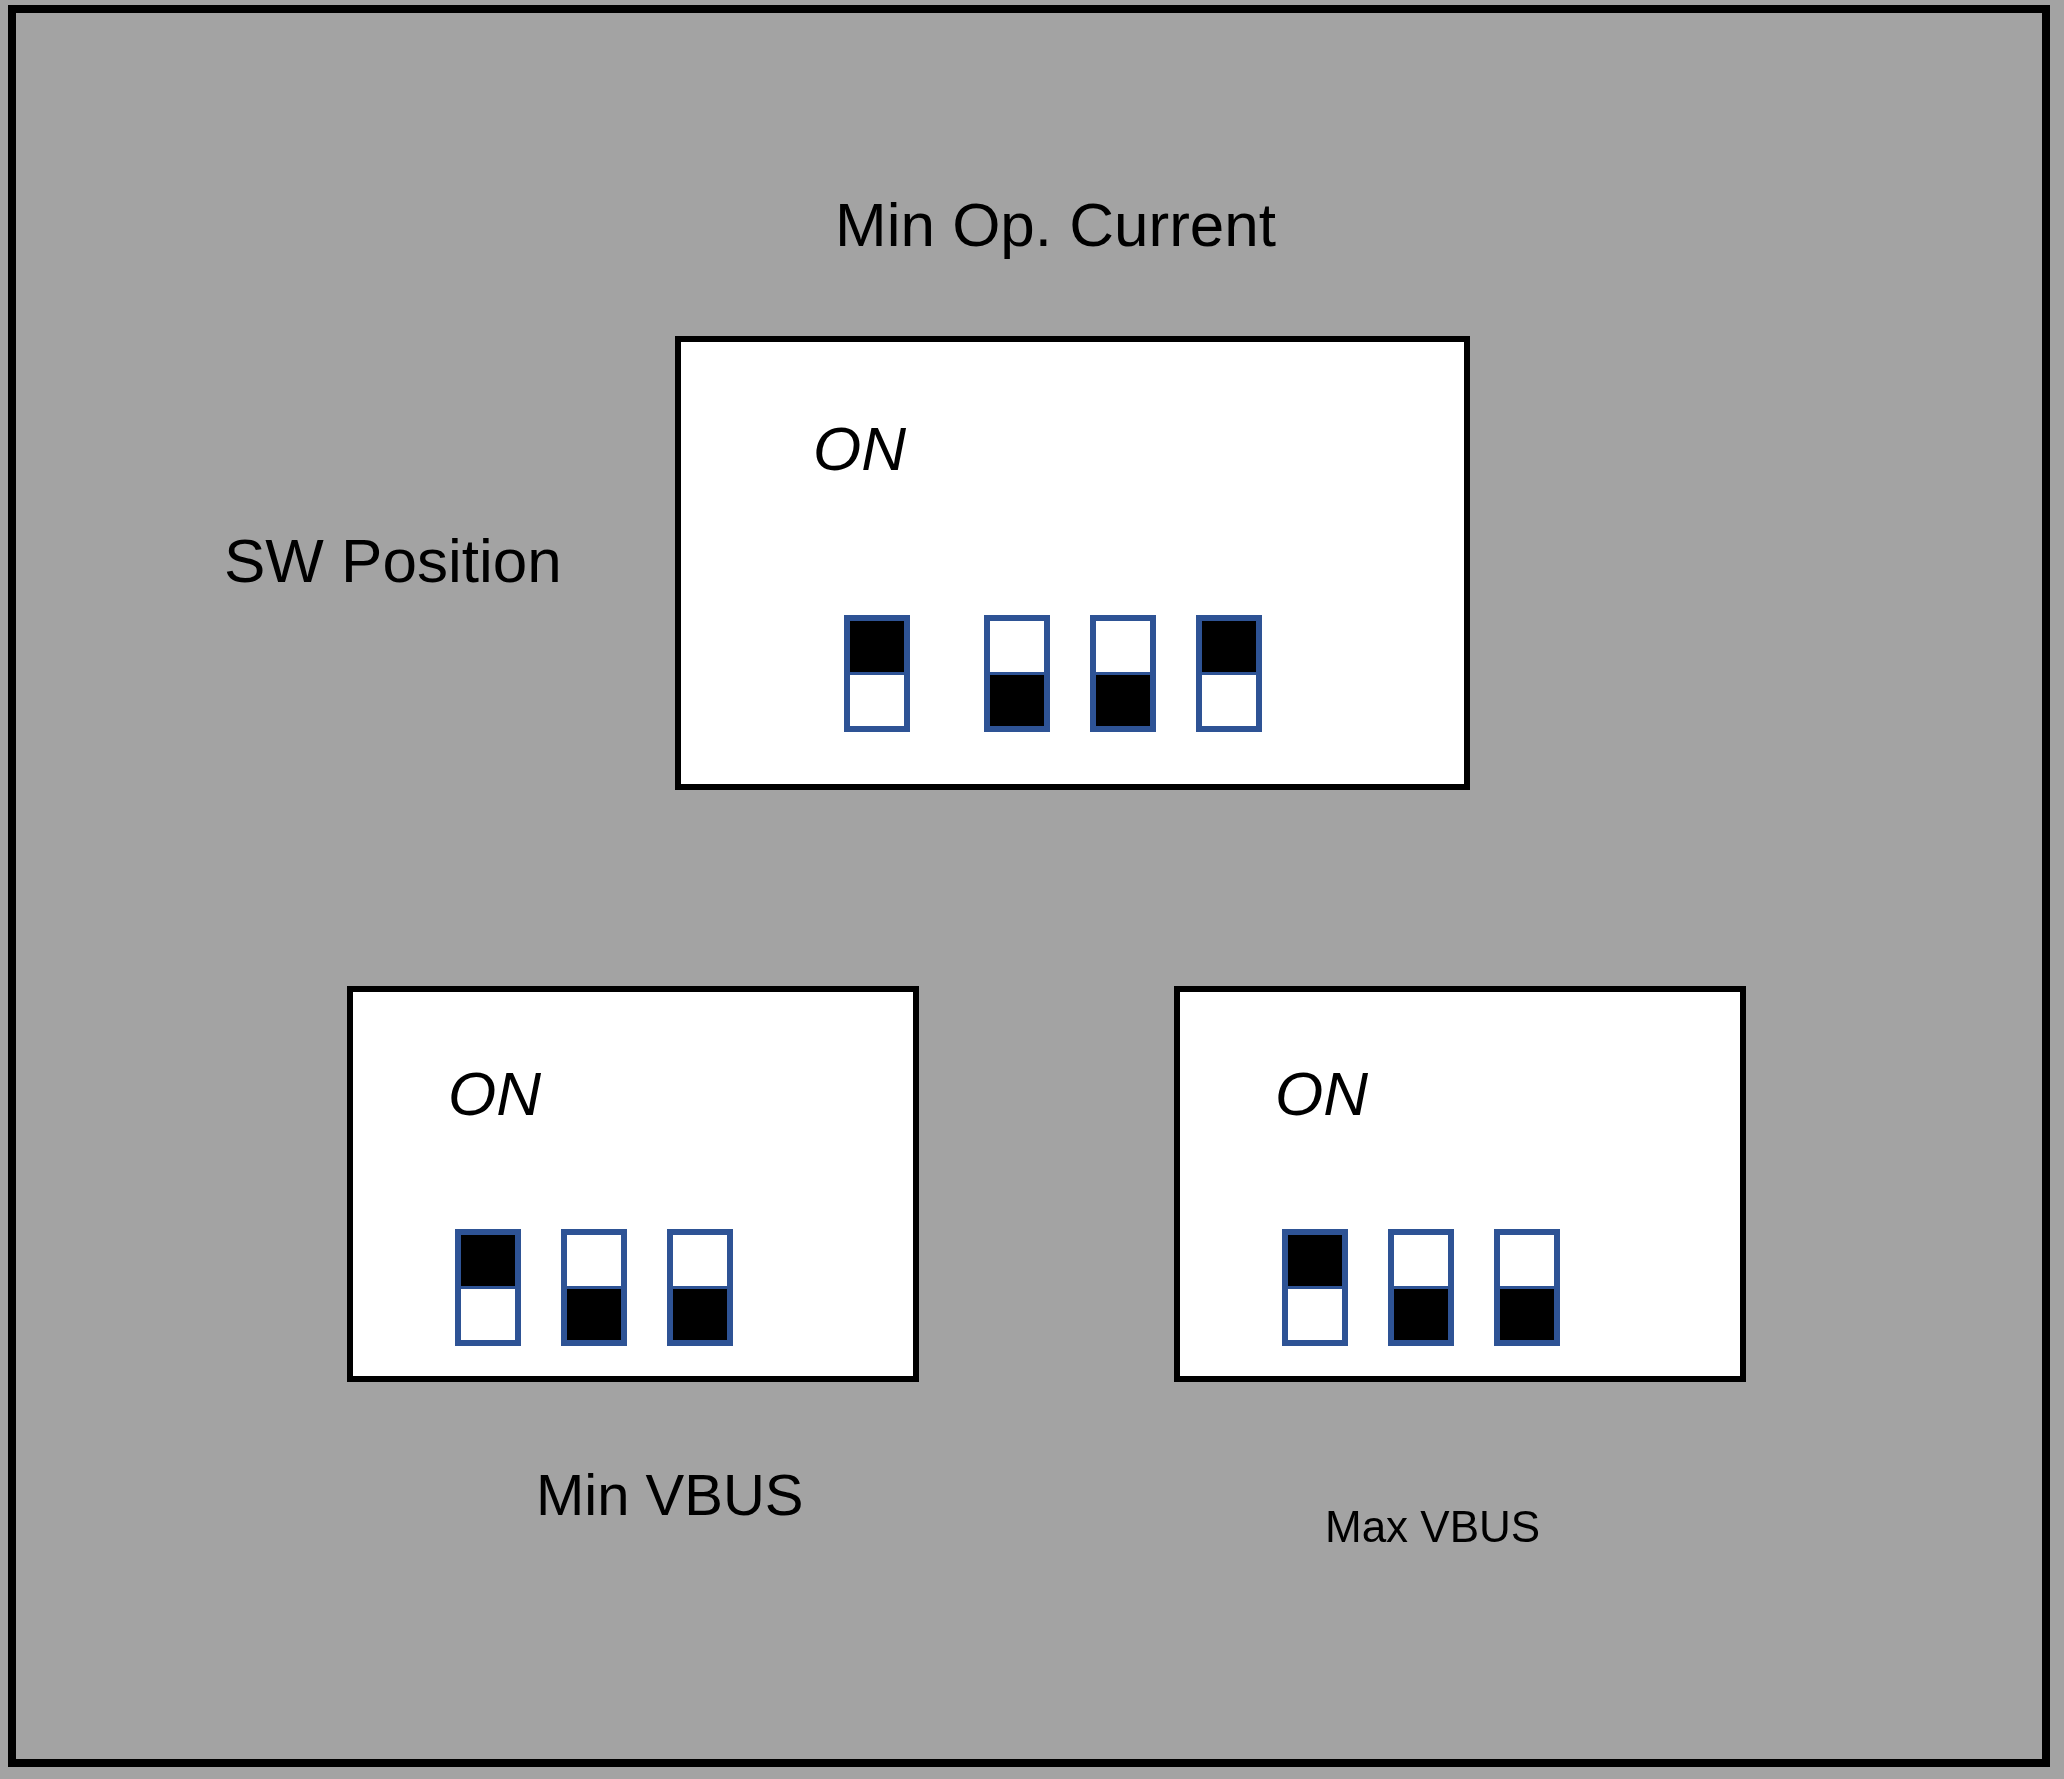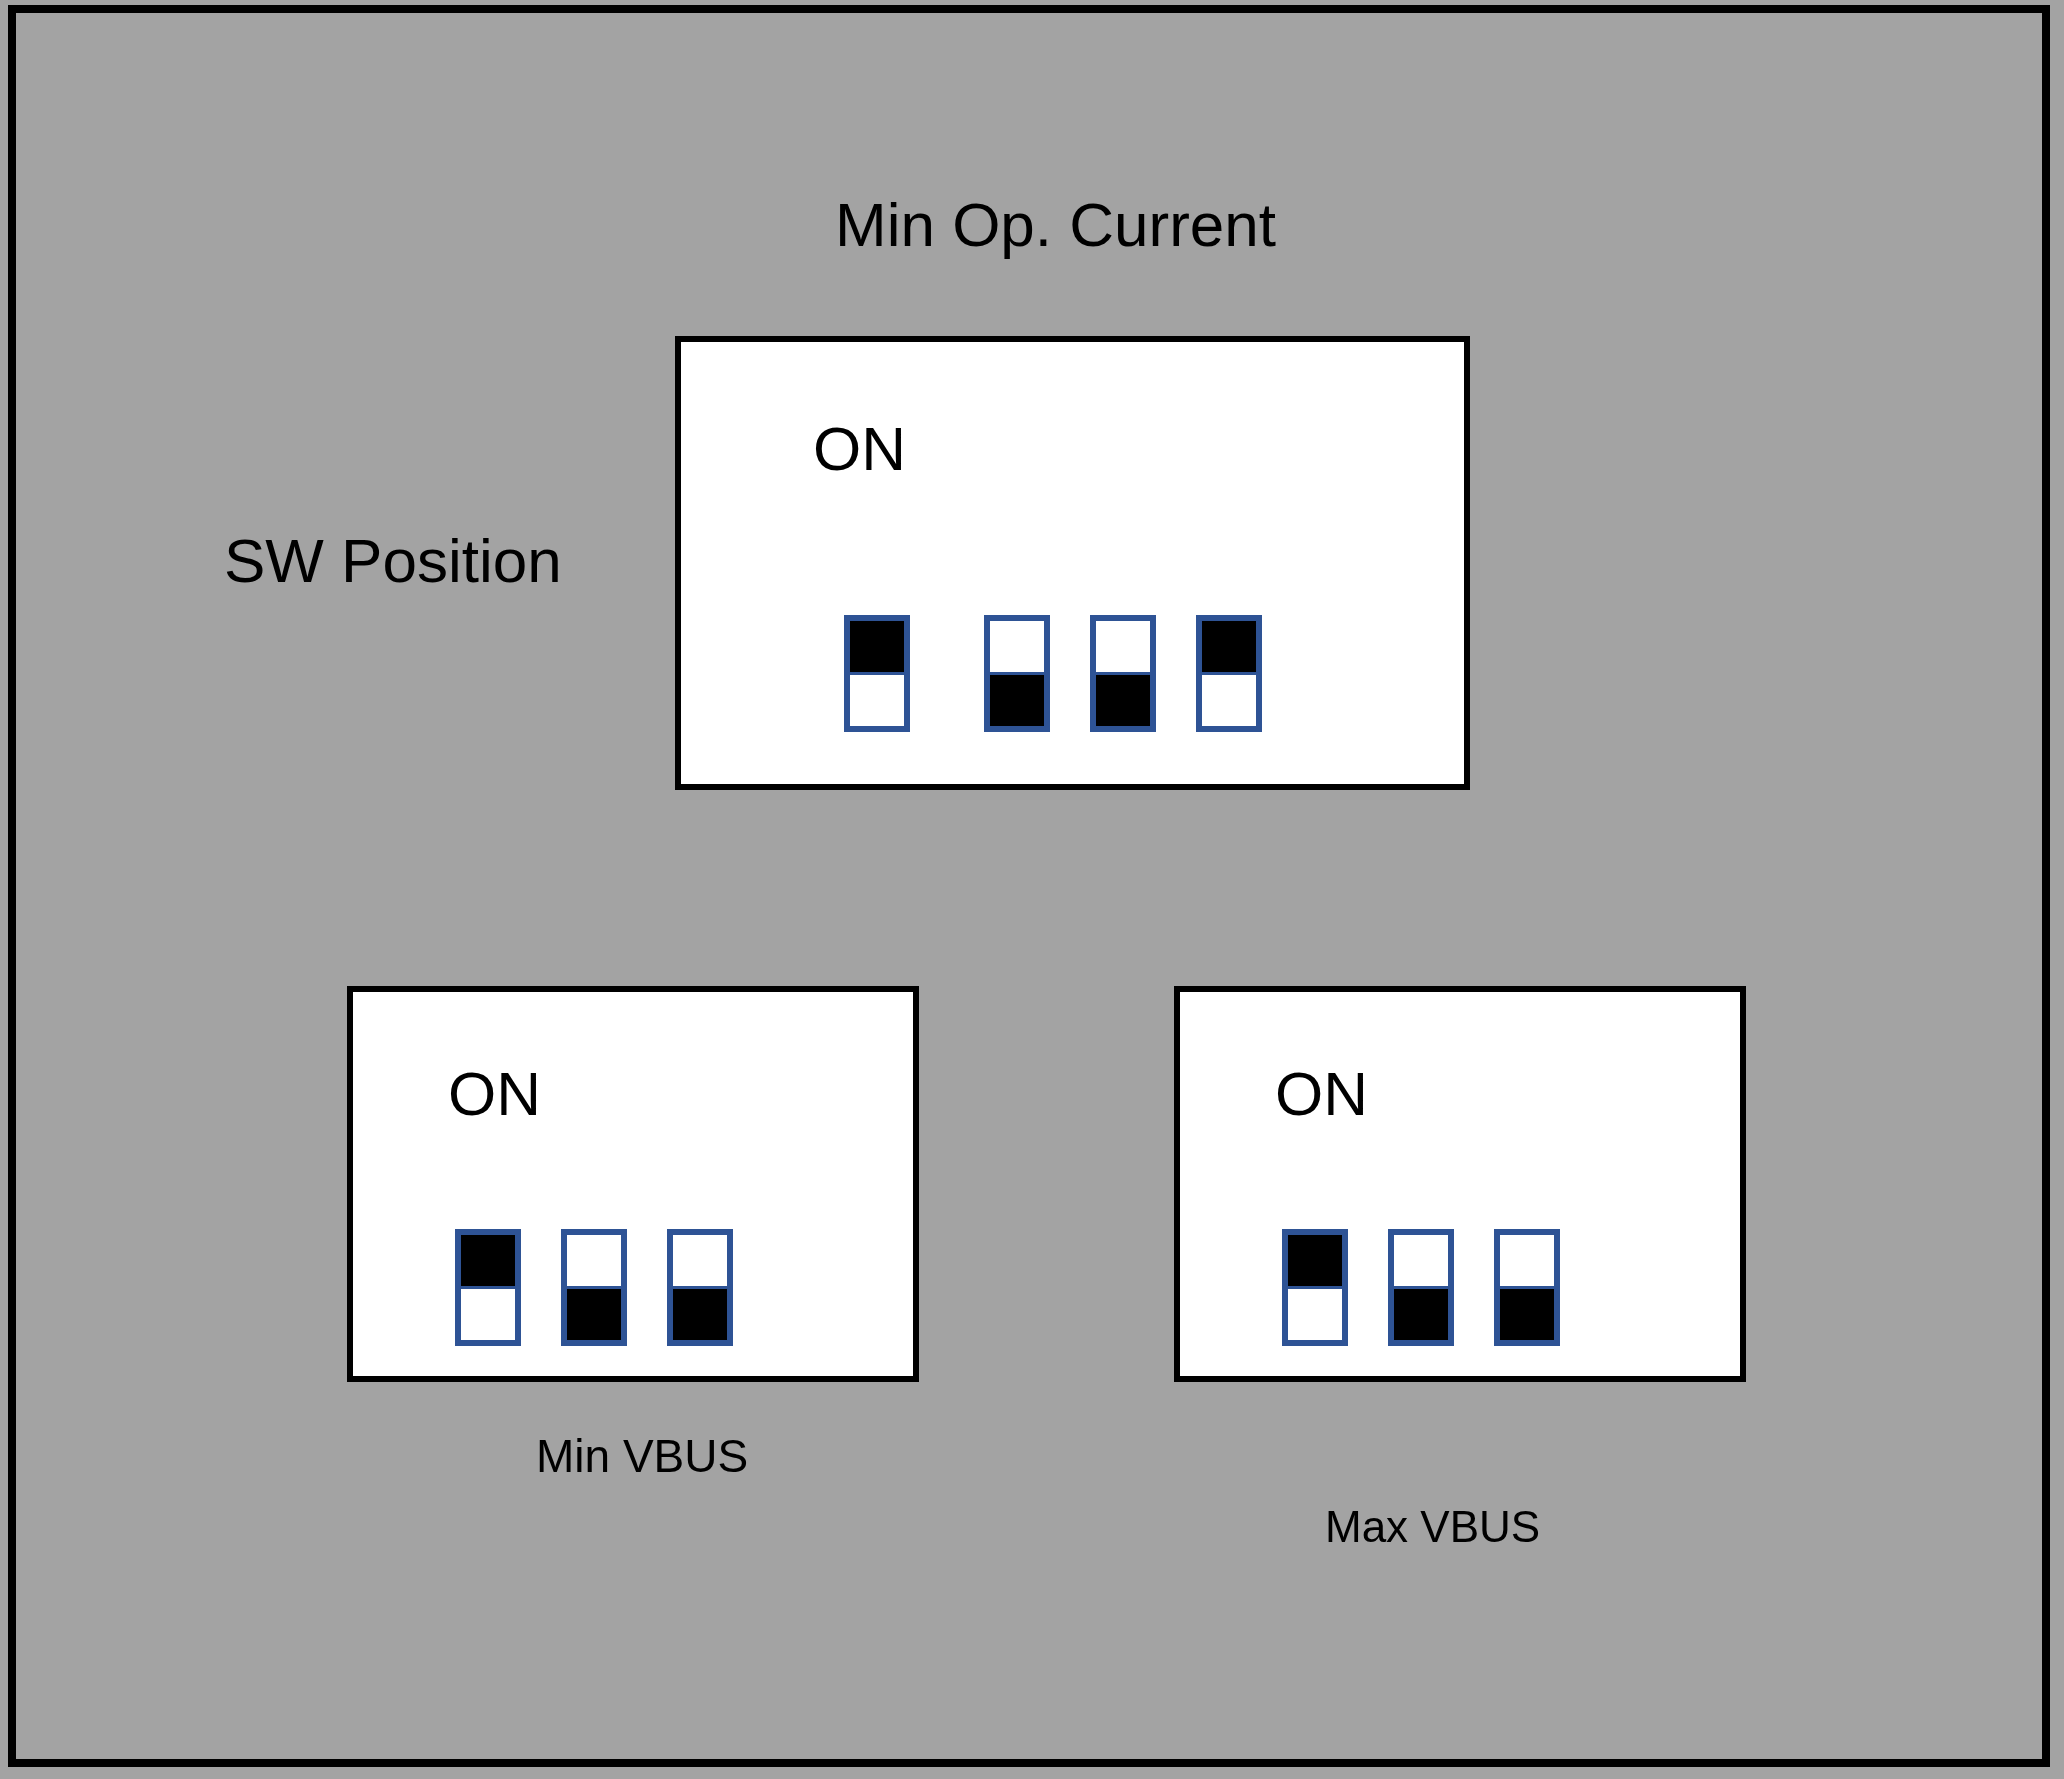--- a/index.html
+++ b/index.html
@@ -43,37 +43,38 @@
     top: 194px;
   }
 
   .label-sw-position {
     font-size: 62px;
     left: 224px;
     top: 530px;
   }
 
   .label-min-vbus {
-    font-size: 46px;
+    font-size: 58px;
     left: 536px;
-    top: 1433px;
+    top: 1466px;
   }
 
   .label-max-vbus {
     font-size: 44px;
     left: 1325px;
     top: 1505px;
   }
 
   
   .switch-box {
     position: absolute;
     border: 6.6px solid #000000;
     box-sizing: border-box;
     background: #ffffff;
+    font-style: italic;
   }
 
   .box-min-op-current {
     left: 675px;
     top: 336px;
     width: 795px;
     height: 454px;
   }
 
   .box-min-vbus {

